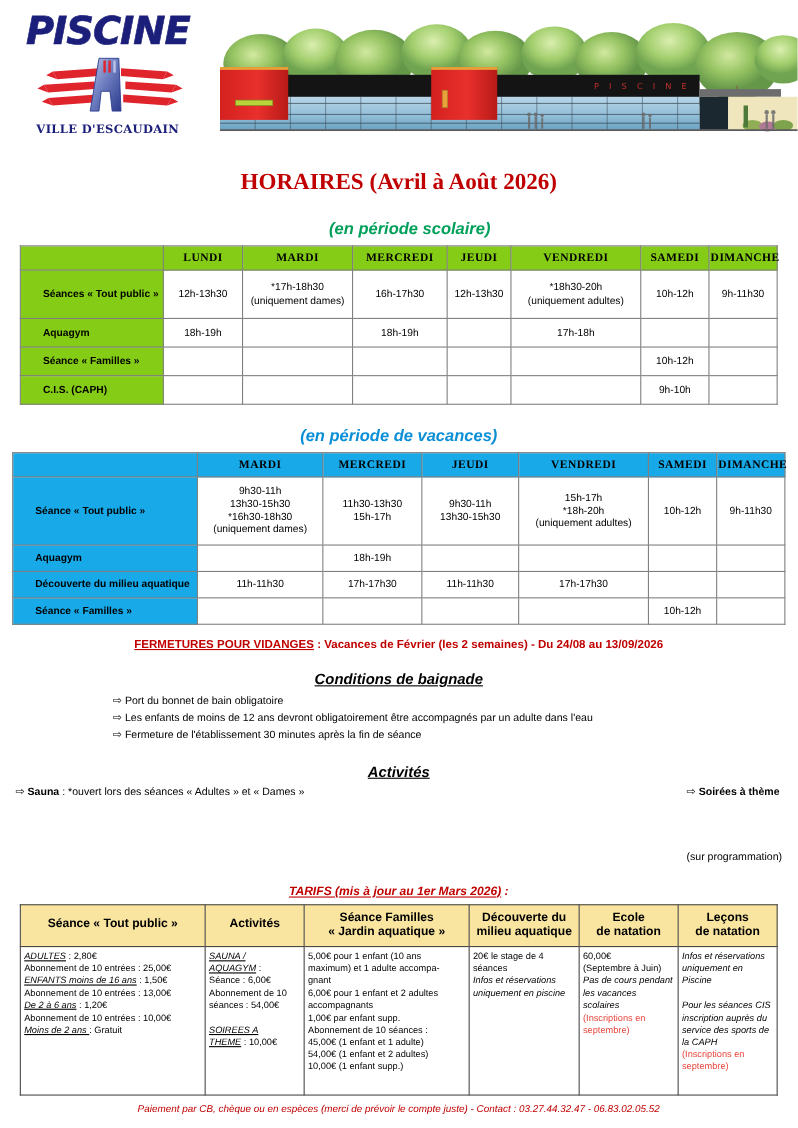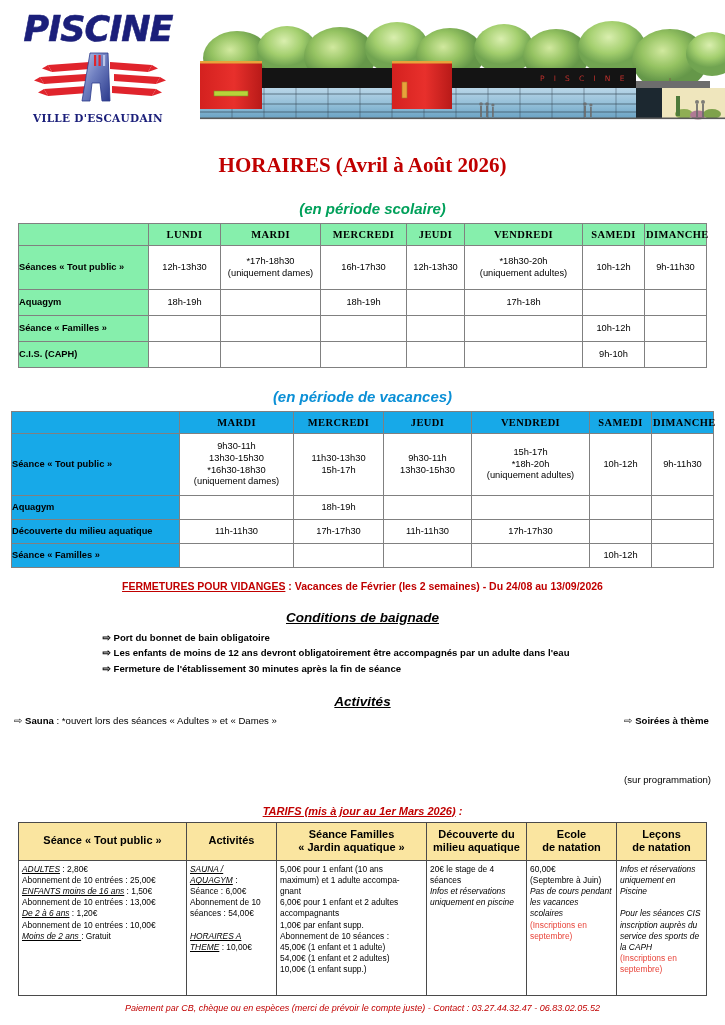--- a/index.html
+++ b/index.html
@@ -64,41 +64,41 @@
   table.sched th{
     font-family:"Liberation Serif", serif;
     font-weight:bold;font-size:10.5px;
     letter-spacing:0.4px;
     height:17px;
   }
   table.sched td.rowhead{
     text-align:left;
     font-weight:bold;
     font-size:9.3px;
-    padding-left:0;
+    padding-left:20px;
   }
   th.corner{border:1px solid #808080;background:#fff;}
-  .green th,.green td.rowhead{background:#86efac;}
+  .green th,.green td.rowhead{background:#84cc16;}
   .blue th,.blue td.rowhead{background:#17A9E8;}
   .blue th,.blue td.rowhead{color:#000;}
 
   
   .notice{
     text-align:center;color:#c00000;font-weight:bold;font-size:10.5px;
     margin-top:12px;
   }
   .notice u{text-decoration:underline;}
 
   
   .sect-title{
     text-align:center;font-weight:bold;font-style:italic;
     font-size:13.5px;text-decoration:underline;
     margin-top:18px;margin-bottom:5px;color:#000;
   }
-  .cond-list{margin:0 auto;width:520px;font-weight:bold;}
+  .cond-list{margin:0 auto;width:520px;}
   .cond-line{font-size:9.6px;line-height:1.5;white-space:nowrap;}
   .arrow{font-size:10px;}
 
   
   .act-row{
     display:flex;justify-content:space-between;
     align-items:flex-start;
     padding:0 14px;margin-top:3px;
   }
   .act-item{font-size:9.6px;line-height:1.4;}
@@ -486,21 +486,21 @@
           <div>Abonnement de 10 entrées : 10,00€</div>
           <div><span class="u">Moins de 2 ans </span>: Gratuit</div>
         </td>
       <td>
           <div><span class="u">SAUNA /</span></div>
           <div><span class="u">AQUAGYM</span> :</div>
           <div>Séance : 6,00€</div>
           <div>Abonnement de 10</div>
           <div>séances : 54,00€</div>
           <div>&nbsp;</div>
-          <div><span class="u">HORAIRES A</span></div>
+          <div><span class="u">SOIREES A</span></div>
           <div><span class="u">THEME</span> : 10,00€</div>
         </td>
       <td>
           <div>5,00€ pour 1 enfant (10 ans</div>
           <div>maximum) et 1 adulte accompa-</div>
           <div>gnant</div>
           <div>6,00€ pour 1 enfant et 2 adultes</div>
           <div>accompagnants</div>
           <div>1,00€ par enfant supp.</div>
           <div>Abonnement de 10 séances :</div>

